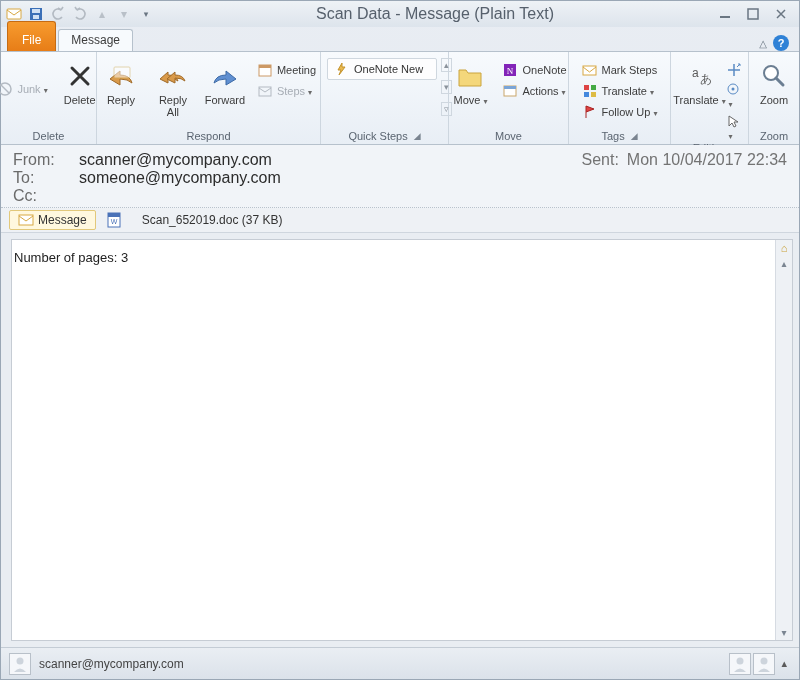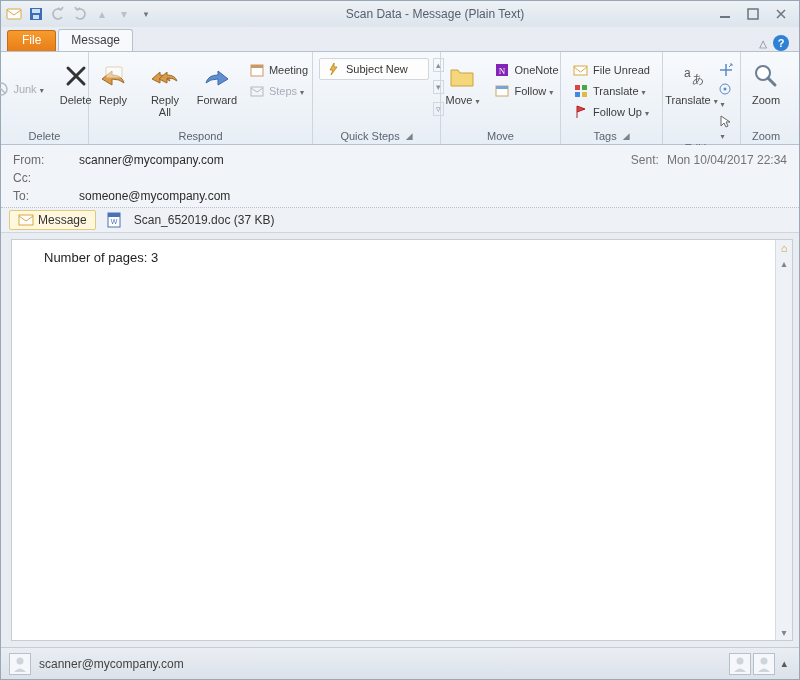--- a/index.html
+++ b/index.html
@@ -24,35 +24,35 @@
   
   .titlebar {
     height: 26px;
     display: flex;
     align-items: center;
     padding: 0 4px;
     background: linear-gradient(#eef2f6, #dde4ec);
   }
   .qat { display:flex; align-items:center; gap:4px; }
   .qat .qbtn { width:18px; height:18px; display:flex; align-items:center; justify-content:center; border-radius:2px; }
-  .title { flex:1; text-align:center; color:#56606c; font-size:12px; }
+  .title { flex:1; text-align:center; color:#56606c; font-size:16px; }
   .winctrls { display:flex; gap:8px; align-items:center; padding-right:4px;}
   .winctrls .wc { width:20px; height:16px; display:flex; align-items:center; justify-content:center; color:#6a7682; }
   
   .tabsrow {
     height: 24px;
     display:flex;
     align-items:flex-end;
     padding: 0 6px;
     position: relative;
   }
   .filetab {
     background: linear-gradient(#f79b2e,#e77d17);
     color:#fff;
-    padding: 2px 14px 4px;
+    padding: 11px 14px 4px;
     border-radius: 3px 3px 0 0;
     font-size:12px;
     margin-right:2px;
     border:1px solid #c56b13;
     border-bottom:none;
   }
   .tab {
     background:#f7fafd;
     padding:3px 12px 4px;
     border:1px solid #b6c1cc;
@@ -87,21 +87,21 @@
   .smallrow .sicon { width:16px;height:16px; display:flex;align-items:center;justify-content:center;}
   .vstack { display:flex; flex-direction:column; gap:1px; }
   .dd::after { content:"▾"; font-size:8px; color:#6a6a6a; margin-left:3px;}
   .qsbox { flex:1; border:1px solid #cfd7df; background:#fdfdfe; border-radius:2px; display:flex; flex-direction:column; min-width:110px;}
   .qsitem { display:flex; align-items:center; gap:6px; padding:3px 6px; font-size:11px;}
   .launcher { font-size:9px; color:#7a8490; margin-left:6px;}
   
   .headers {
     background:#f1f4f8;
     padding:6px 12px 2px;
-    font-size:12px;
+    font-size:16px;
     color:#555;
     border-bottom:1px dotted #b9c2cc;
   }
   .hrow { display:flex; align-items:center; min-height:18px;}
   .hrow .lab { width:66px; color:#6a6a6a;}
   .hrow .val { color:#2c2c2c;}
   .sentblock { margin-left:auto; display:flex; gap:8px; color:#737373;}
   
   .attrow {
     background:#eef1f5;
@@ -112,26 +112,26 @@
     border-bottom:1px solid #cfd6de;
     font-size:12px;
   }
   .msgtab {
     background:#fff8df;
     border:1px solid #e2c87a;
     padding:2px 8px;
     display:flex; align-items:center; gap:4px;
     border-radius:2px;
   }
-  .attfile { display:flex; align-items:center; gap:12px; padding:2px 6px;}
+  .attfile { display:flex; align-items:center; gap:20px; padding:2px 6px;}
   
   .msgbody-wrap { flex:1; display:flex; background:#e9edf2; padding:6px 6px 6px 10px;}
   .msgbody {
     flex:1; background:#fff; border:1px solid #c6ccd4; position:relative;
-    padding:10px 32px; font-size:13px; color:#222; overflow:auto;
+    padding:10px 2px; font-size:13px; color:#222; overflow:auto;
   }
   .scroll-affordance { position:absolute; right:0; top:0; width:17px; height:100%; background:#eef1f5; border-left:1px solid #d6dbe2; display:flex; flex-direction:column; align-items:center;}
   .scroll-affordance .arr { font-size:10px; color:#7b8591; padding:2px 0;}
   
   .statusbar {
     height:32px;
     background:linear-gradient(#eaeef3,#dbe2ea);
     border-top:1px solid #c4ccd5;
     display:flex; align-items:center; padding:0 8px; gap:8px;
   }
@@ -206,21 +206,21 @@
     <div class="filetab">File</div>
     <div class="tab">Message</div>
     <div class="right">
       <span style="color:#6a7682;font-size:10px;">△</span>
       <div class="help-badge">?</div>
     </div>
   </div>
 
   <div class="ribbon">
 
-    <div class="group" style="width:88px">
+    <div class="group" style="width:96px">
       <div class="body">
         <div class="vstack" style="align-items:center;justify-content:center;height:62px;">
           <div class="smallrow disabled">
             <span class="sicon">
                 <svg width="16" height="16">
                   <circle cx="8" cy="8" r="6" fill="none" stroke="#b3bac2" stroke-width="1.5"></circle>
                   <path d="M4 4 L12 12" stroke="#b3bac2" stroke-width="1.5"></path>
                 </svg>
               </span>
             <span class="dd">Junk</span>
@@ -293,21 +293,21 @@
 
     <div class="group" style="width:128px">
       <div class="body" style="width:100%;">
         <div class="qsbox">
           <div class="qsitem">
             <span class="sicon">
                 <svg width="14" height="14">
                   <path d="M8 1 L4 8 L7 8 L5 13 L11 5 L8 5 Z" fill="#e9b84f" stroke="#c4932c"></path>
                 </svg>
               </span>
-            <span>Subject New</span>
+            <span>OneNote New</span>
           </div>
         </div>
         <div class="vstack" style="justify-content:space-between;height:58px;">
           <div style="font-size:9px;color:#8a929b;border:1px solid #cfd7df;padding:1px 2px;">▴</div>
           <div style="font-size:9px;color:#8a929b;border:1px solid #cfd7df;padding:1px 2px;">▾</div>
           <div style="font-size:9px;color:#8a929b;border:1px solid #cfd7df;padding:1px 2px;">▿</div>
         </div>
       </div>
       <div class="label">
           <span>Quick Steps</span>
@@ -335,38 +335,38 @@
               </span>
             <span>OneNote</span>
           </div>
           <div class="smallrow">
             <span class="sicon">
                 <svg width="16" height="16">
                   <rect x="2" y="3" width="12" height="10" fill="#fff" stroke="#c9a66a"></rect>
                   <rect x="2" y="3" width="12" height="3" fill="#7aa4d6"></rect>
                 </svg>
               </span>
-            <span class="dd">Follow</span>
+            <span class="dd">Actions</span>
           </div>
         </div>
       </div>
       <div class="label">Move</div>
     </div>
 
     <div class="group" style="width:102px">
       <div class="body">
         <div class="vstack" style="padding-top:2px;">
           <div class="smallrow">
             <span class="sicon">
                 <svg width="16" height="16">
                   <rect x="1" y="4" width="13" height="9" fill="#fff" stroke="#d8a843"></rect>
                   <path d="M1 5 L7.5 10 L14 5" stroke="#d8a843" fill="none"></path>
                 </svg>
               </span>
-            <span>File Unread</span>
+            <span>Mark Steps</span>
           </div>
           <div class="smallrow">
             <span class="sicon">
                 <svg width="16" height="16">
                   <rect x="2" y="2" width="5" height="5" fill="#d44"></rect>
                   <rect x="9" y="2" width="5" height="5" fill="#4a4"></rect>
                   <rect x="2" y="9" width="5" height="5" fill="#48d"></rect>
                   <rect x="9" y="9" width="5" height="5" fill="#db4"></rect>
                 </svg>
               </span>
@@ -441,26 +441,26 @@
   <div class="headers">
     <div class="hrow">
       <span class="lab">From:</span>
       <span class="val">scanner@mycompany.com</span>
       <span class="sentblock">
         <span>Sent:</span>
         <span>Mon 10/04/2017 22:34</span>
       </span>
     </div>
     <div class="hrow">
+      <span class="lab">To:</span>
+      <span class="val">someone@mycompany.com</span>
+    </div>
+    <div class="hrow">
       <span class="lab">Cc:</span>
       <span class="val"></span>
-    </div>
-    <div class="hrow">
-      <span class="lab">To:</span>
-      <span class="val">someone@mycompany.com</span>
     </div>
   </div>
 
   <div class="attrow">
     <div class="msgtab">
       <span class="sicon">
           <svg width="16" height="14">
             <rect x="1" y="2" width="14" height="10" fill="#fff" stroke="#d8a843"></rect>
             <path d="M1 3 L8 8 L15 3" stroke="#d8a843" fill="none"></path>
           </svg>

